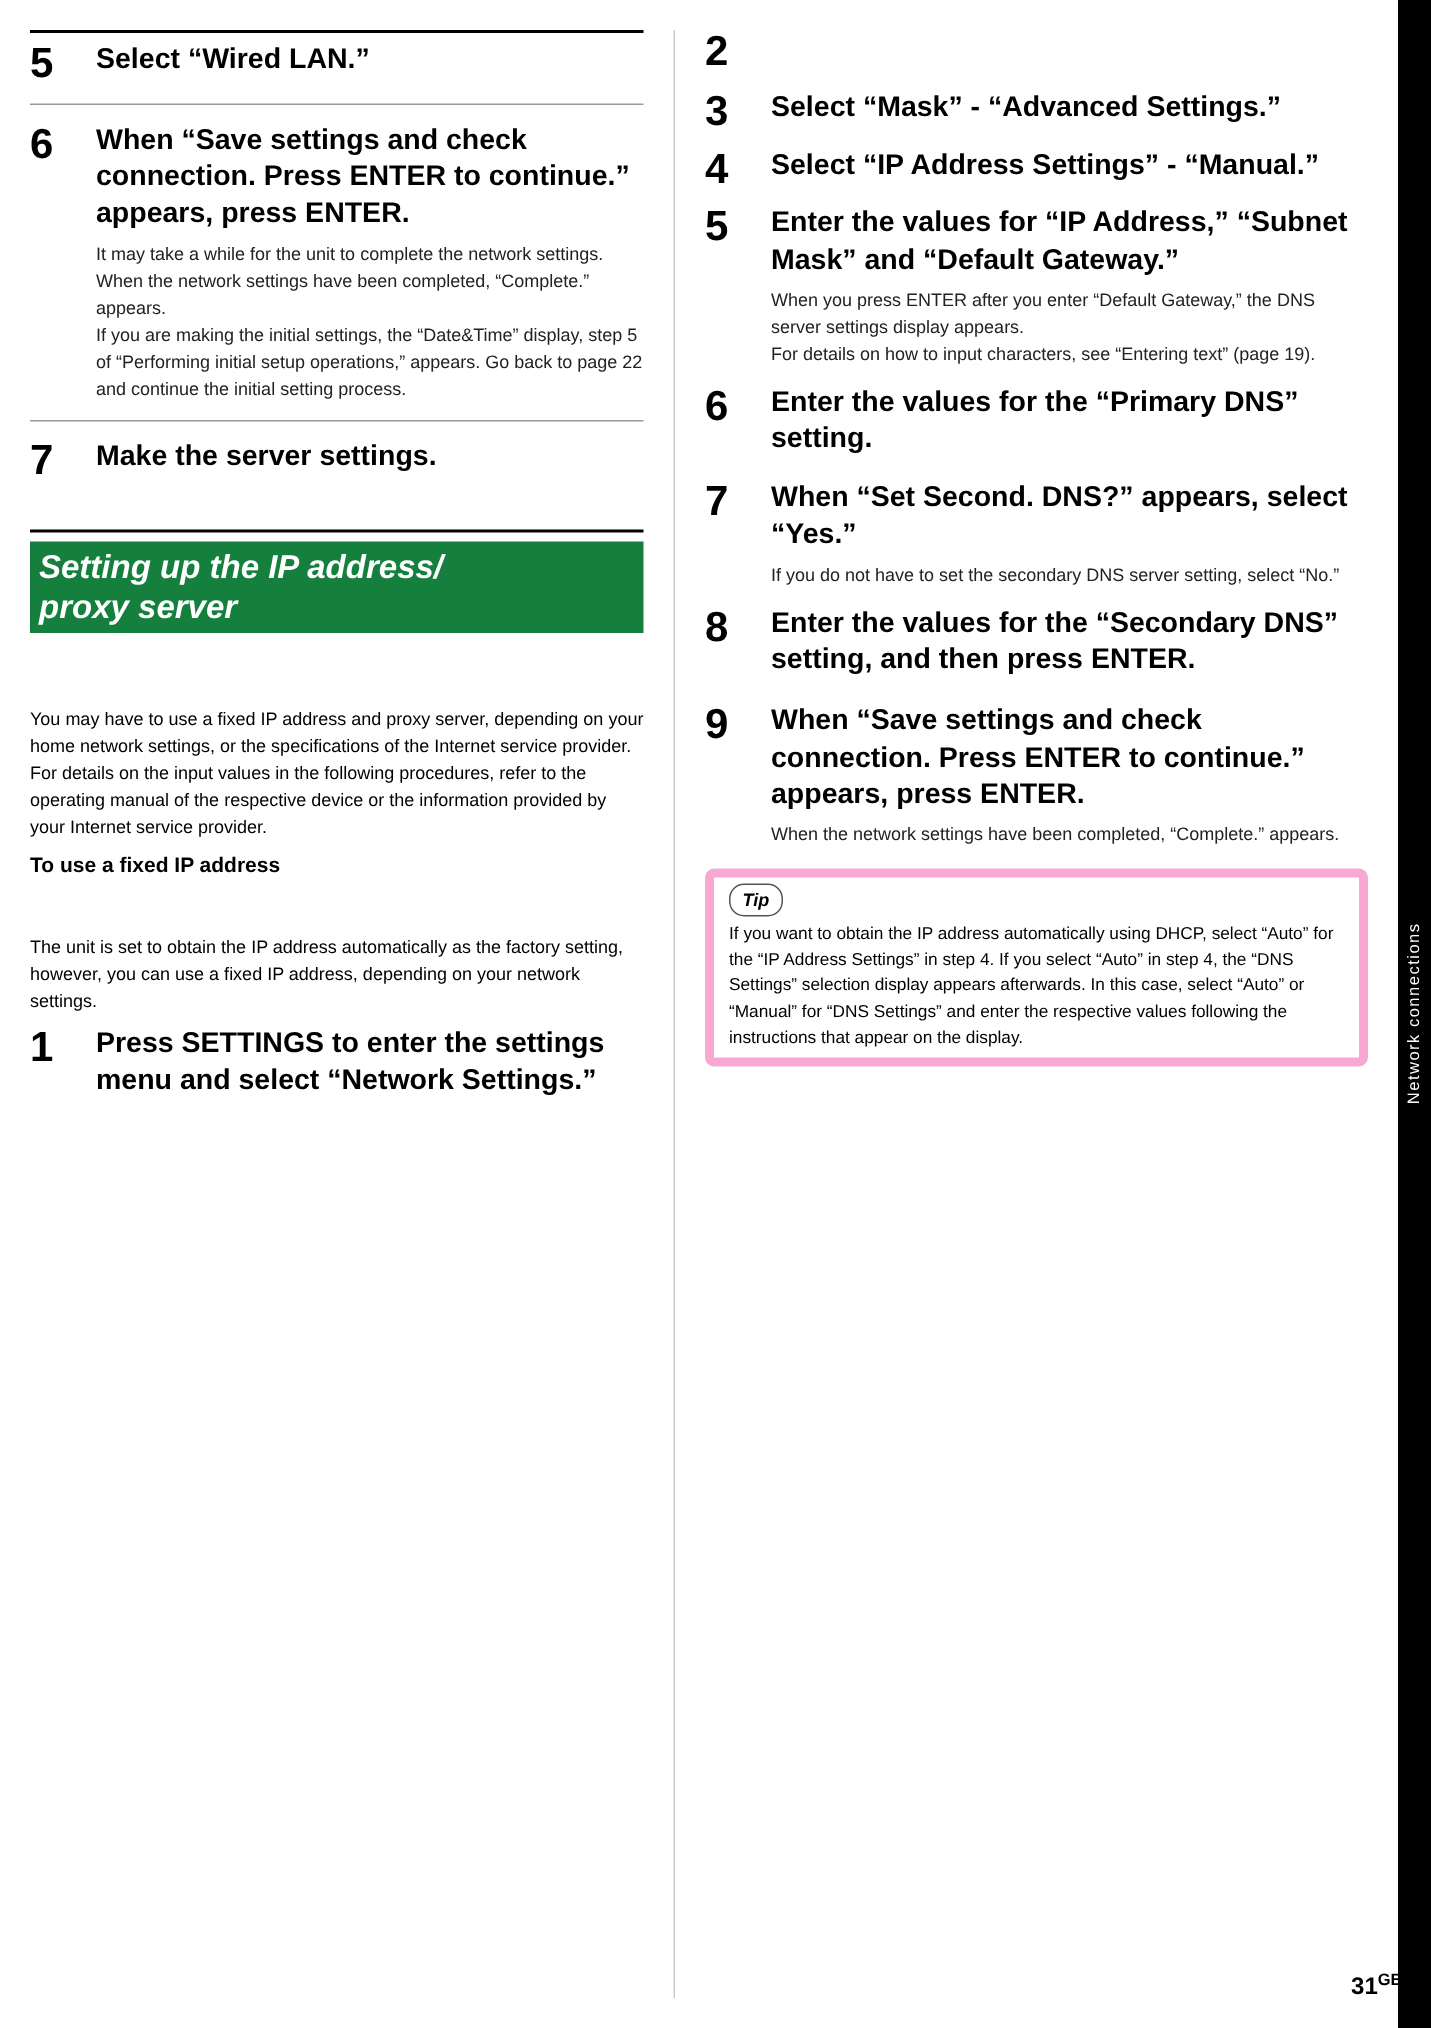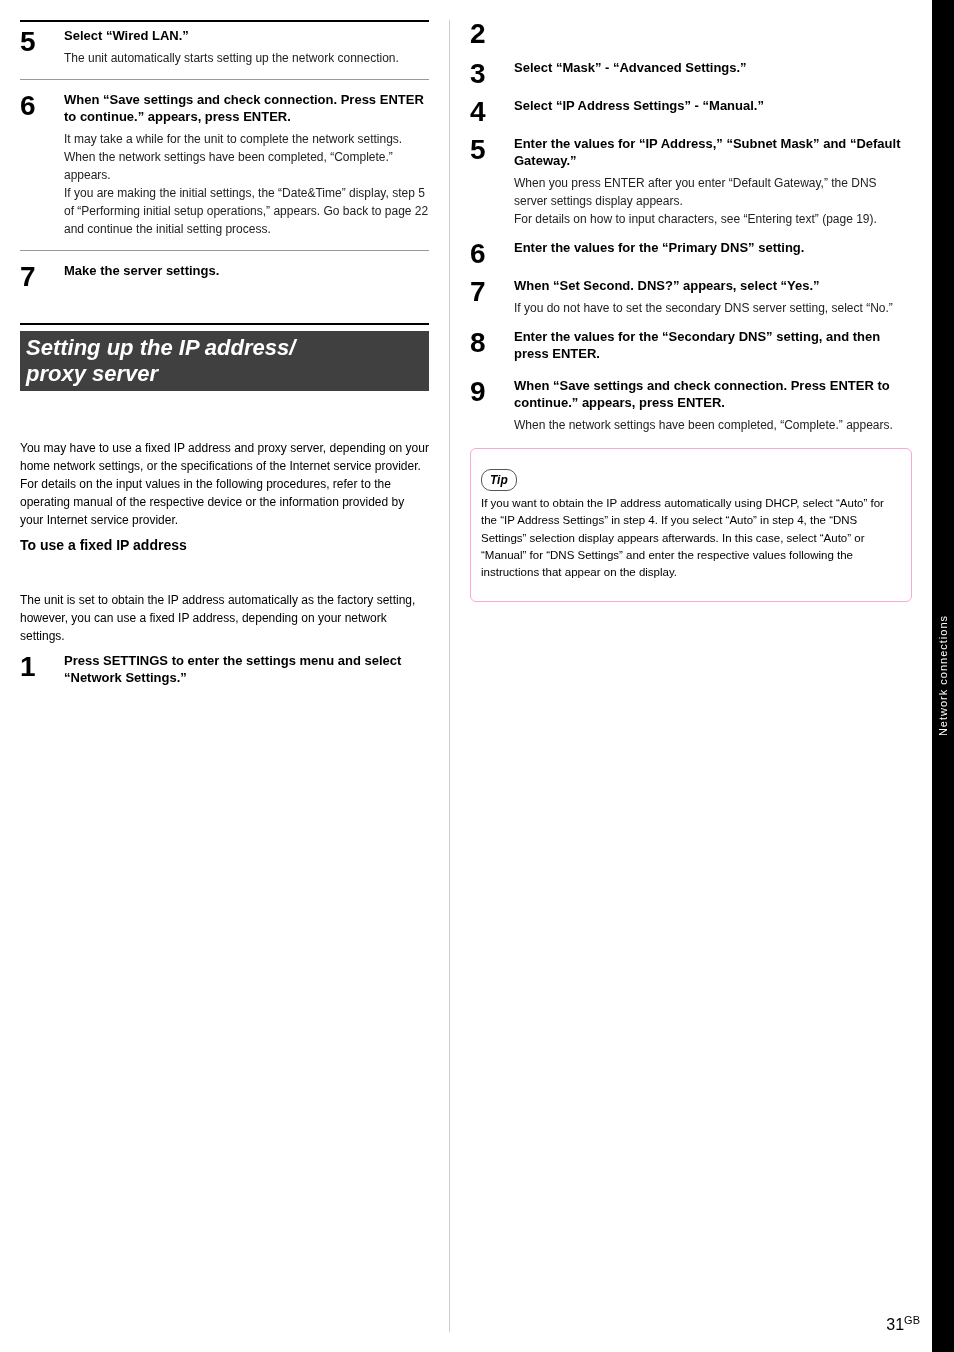--- a/index.html
+++ b/index.html
@@ -68,79 +68,79 @@
       font-weight: bold;
       min-width: 36px;
       line-height: 1;
       margin-right: 8px;
       flex-shrink: 0;
     }
     .step-content {
       flex: 1;
     }
     .step-title {
-      font-size: 13px;
+      font-size: 19px;
       font-weight: bold;
       line-height: 1.3;
       margin-bottom: 4px;
     }
     .step-body {
       font-size: 12px;
       line-height: 1.5;
       color: #222;
     }
     .section-heading {
       font-family: Arial, Helvetica, sans-serif;
       font-size: 22px;
       font-weight: 900;
       font-style: italic;
-      background: #404040;
+      background: #15803d;
       color: #fff;
       padding: 4px 6px;
       margin-bottom: 10px;
       line-height: 1.2;
       display: inline-block;
       width: 100%;
     }
     .sub-heading {
       font-size: 14px;
       font-weight: bold;
       margin-bottom: 6px;
       margin-top: 8px;
     }
     .intro-text {
       font-size: 12px;
       line-height: 1.5;
       margin-bottom: 8px;
       margin-top: 38px;
     }
     .tip-box {
-      border: 1px solid #f9a8d4;
+      border: 6px solid #f9a8d4;
       border-radius: 6px;
-      padding: 20px 10px;
+      padding: 4px 10px;
       margin-top: 14px;
       font-size: 11.5px;
       line-height: 1.5;
     }
     .tip-label {
       font-size: 12px;
       font-weight: bold;
       font-style: italic;
       border: 1px solid #555;
       border-radius: 10px;
       padding: 1px 8px;
       display: inline-block;
       margin-bottom: 4px;
     }
     .page-num-area {
       position: absolute;
       bottom: 18px;
-      right: 34px;
+      right: 19px;
       font-size: 16px;
-      font-weight: normal;
+      font-weight: bold;
     }
     .page-num-area span.gb {
       font-size: 11px;
       vertical-align: super;
     }
     .top-divider {
       border: none;
       border-top: 2px solid #000;
       margin-bottom: 6px;
     }
@@ -156,21 +156,20 @@
 
   <div class="content">
 
     <div class="left-col">
 
       <hr class="top-divider">
       <div class="step">
         <div class="step-number">5</div>
         <div class="step-content">
           <div class="step-title">Select “Wired LAN.”</div>
-          <div class="step-body">The unit automatically starts setting up the network connection.</div>
         </div>
       </div>
 
       <hr class="divider">
       <div class="step">
         <div class="step-number">6</div>
         <div class="step-content">
           <div class="step-title">When “Save settings and check connection. Press ENTER to continue.” appears, press ENTER.</div>
           <div class="step-body" style="white-space: pre-line;">It may take a while for the unit to complete the network settings.
 When the network settings have been completed, “Complete.” appears.

